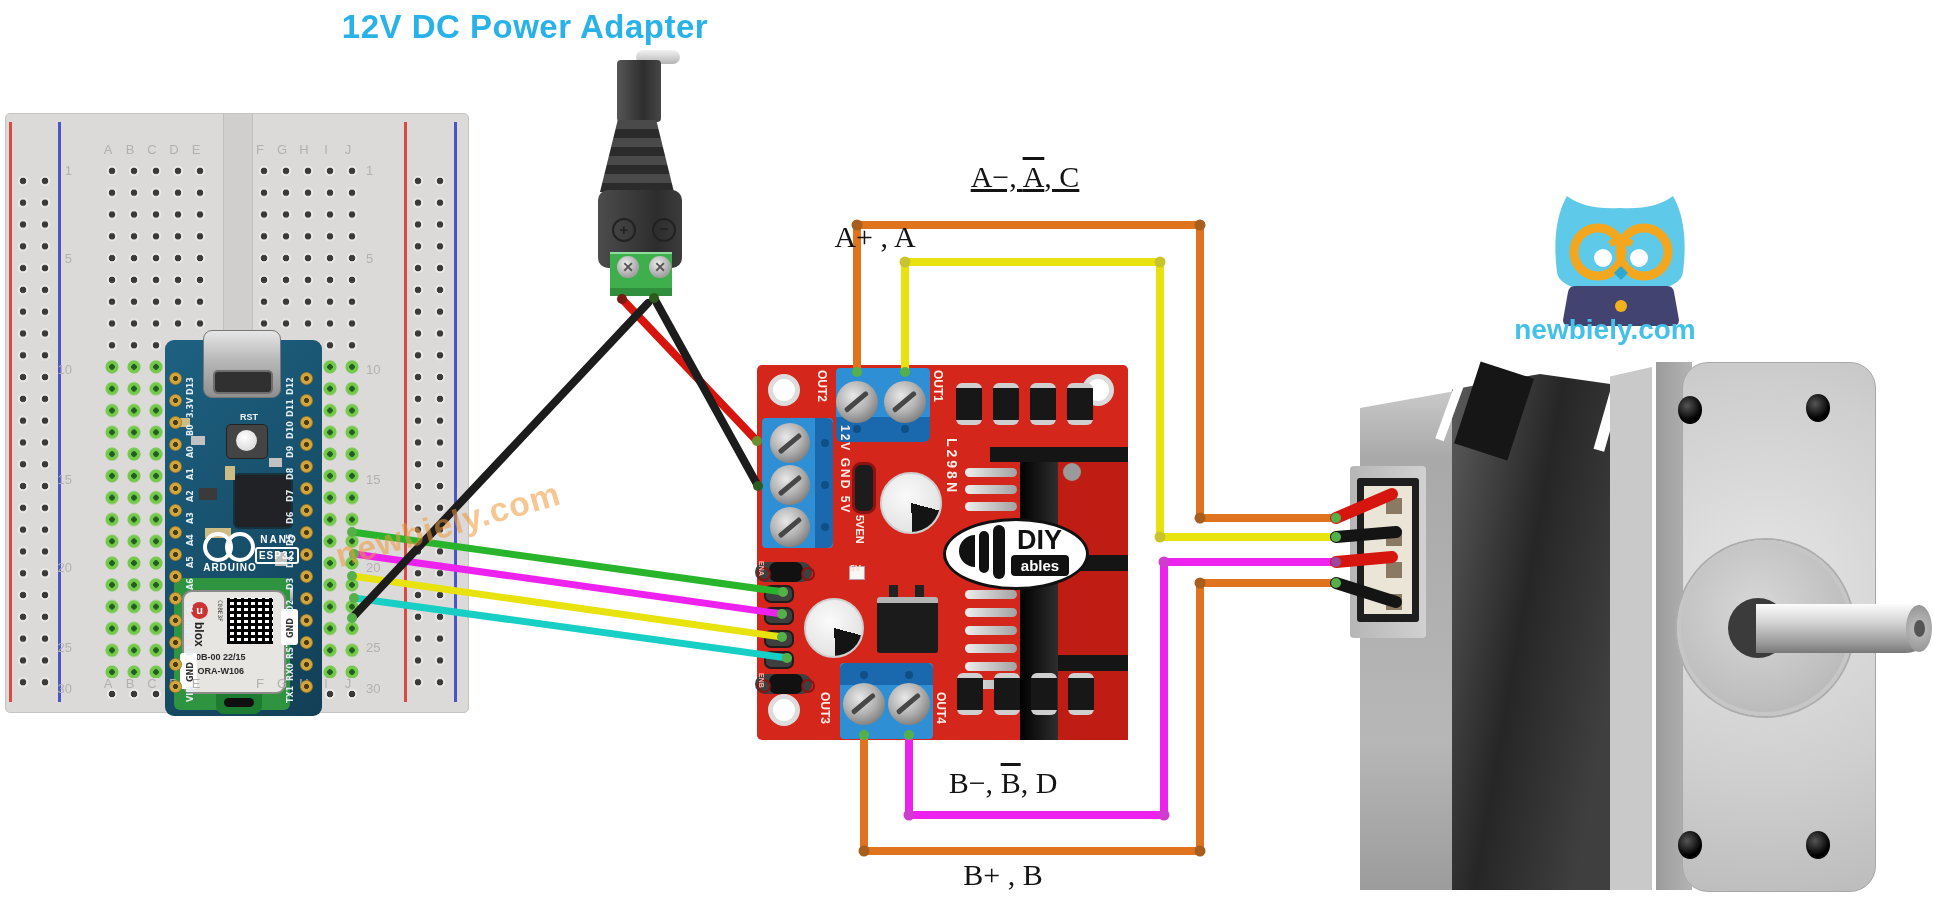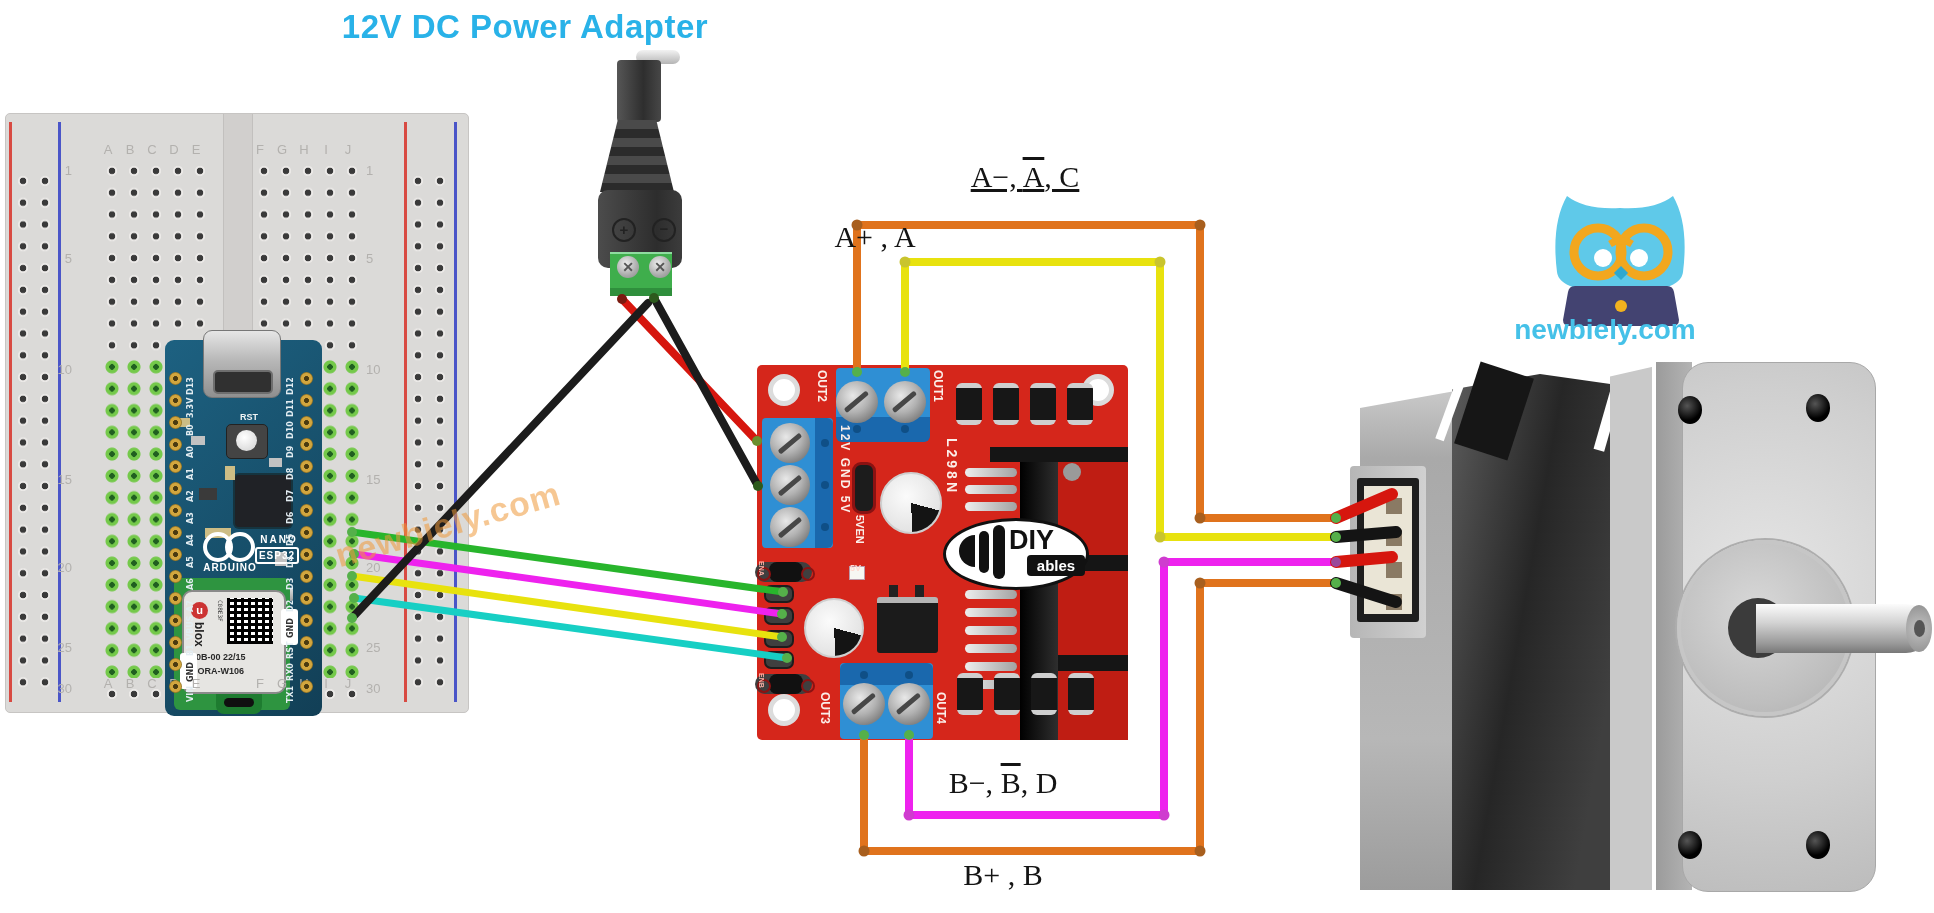--- a/index.html
+++ b/index.html
@@ -188,22 +188,22 @@
     <div class="icpin" style="left:208px;top:243px;"></div>
     <div class="icpin" style="left:208px;top:261px;"></div>
     <div class="icpin" style="left:208px;top:279px;"></div>
     <div class="icpin" style="left:208px;top:297px;"></div>
     <div class="icpin" style="left:208px;top:315px;"></div>
 
     <div class="abs" style="left:186px;top:153px;width:140px;height:66px;background:#fff;border:3px solid #111;border-radius:50%;"></div>
     <div class="abs" style="left:202px;top:170px;width:16px;height:32px;background:#111;border-radius:16px 0 0 16px;"></div>
     <div class="abs" style="left:222px;top:166px;width:10px;height:42px;background:#111;border-radius:5px;"></div>
     <div class="abs" style="left:236px;top:160px;width:12px;height:54px;background:#111;border-radius:6px;"></div>
-    <div class="abs" style="left:252px;top:160px;font:900 27px 'Liberation Sans',sans-serif;color:#111;">DIY</div>
-    <div class="abs" style="left:254px;top:190px;width:58px;height:21px;background:#111;color:#fff;border-radius:4px;font:bold 15px 'Liberation Sans',sans-serif;text-align:center;line-height:21px;margin-left:16px;">ables</div>
+    <div class="abs" style="left:260px;top:160px;font:900 27px 'Liberation Sans',sans-serif;color:#111;">DIY</div>
+    <div class="abs" style="left:254px;top:190px;width:58px;height:21px;background:#111;color:#fff;border-radius:4px;font:bold 15px 'Liberation Sans',sans-serif;text-align:center;line-height:21px;">ables</div>
 
     <div class="abs" style="left:-2px;top:197px;width:57px;height:20px;border-radius:10px;background:#3f3f3f;"></div>
     <div class="abs" style="left:12px;top:197px;width:34px;height:20px;border-radius:8px;background:#111;"></div>
     <div class="abs" style="left:0px;top:202px;width:10px;height:10px;border-radius:50%;border:2px solid #8a1212;"></div>
     <div class="abs" style="left:44px;top:202px;width:10px;height:10px;border-radius:50%;border:2px solid #8a1212;"></div>
     <div class="abs vtext" style="left:1px;top:196px;font:bold 7px 'Liberation Sans',sans-serif;color:#ffb3a8;">ENA</div>
     <div class="abs" style="left:93px;top:198px;font:bold 9px 'Liberation Sans',sans-serif;color:#ffd9d0;">5V</div>
     <div class="abs" style="left:7px;top:220px;width:26px;height:14px;border-radius:7px;background:#3f3f3f;border:2px solid #1d1d1d;"></div>
     <div class="abs" style="left:7px;top:242px;width:26px;height:14px;border-radius:7px;background:#3f3f3f;border:2px solid #1d1d1d;"></div>
     <div class="abs" style="left:7px;top:265px;width:26px;height:14px;border-radius:7px;background:#3f3f3f;border:2px solid #1d1d1d;"></div>

